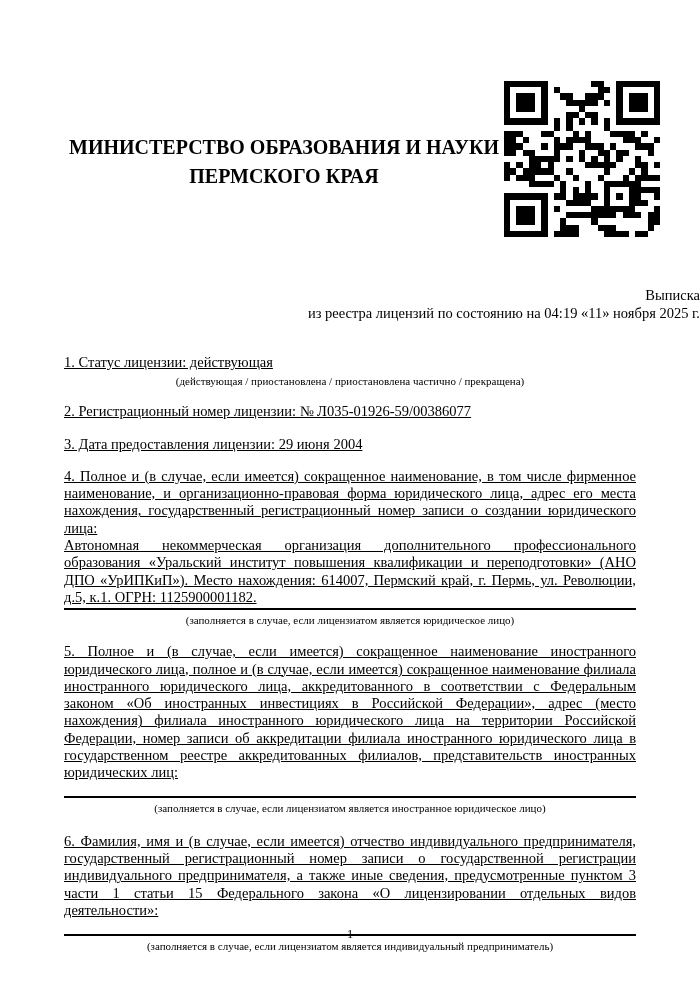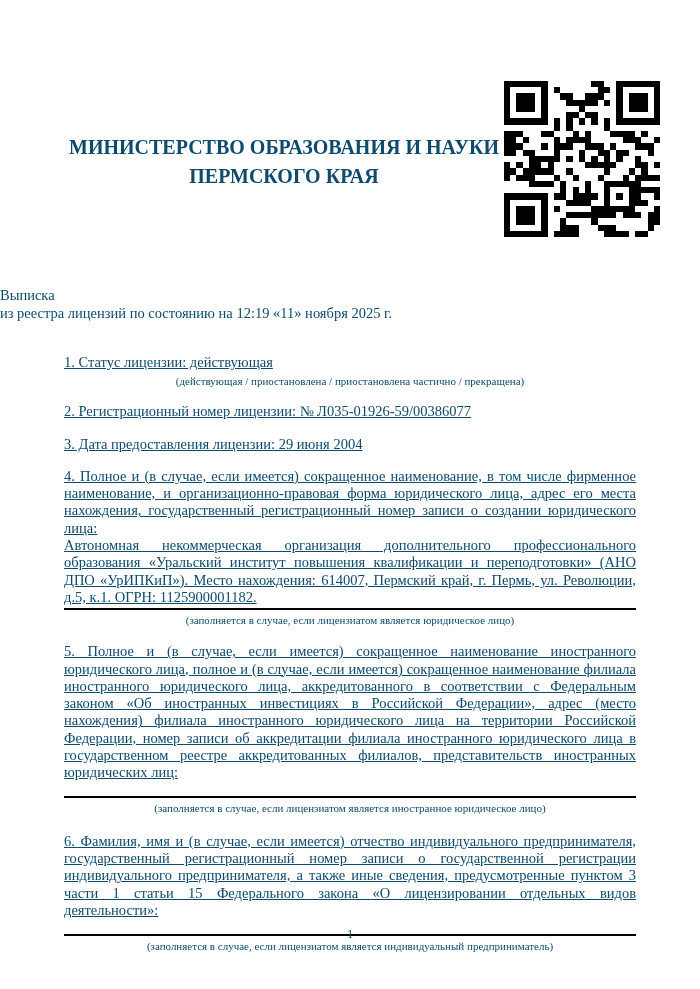--- a/index.html
+++ b/index.html
@@ -2,21 +2,21 @@
 <html><head>
 <meta charset="utf-8">
 <style>
   * { box-sizing: border-box; }
   html, body { margin: 0; padding: 0; background: #ffffff; }
   .page {
     position: relative;
     width: 700px;
     height: 989px;
     background: #ffffff;
-    color: #0c4a6e;
+    color: #000000;
     font-family: "Liberation Serif", "DejaVu Serif", serif;
     overflow: hidden;
   }
   .qr {
     position: absolute;
     top: 81px;
     right: 40px;
     width: 156px;
     height: 156px;
   }
@@ -31,21 +31,21 @@
     line-height: 29px;
     white-space: nowrap;
   }
   .header-caption {
     font-size: 11.5px;
     line-height: 13px;
     margin-top: 3px;
   }
   .doc-title {
     margin-top: 96px;
-    text-align: left;
+    text-align: right;
     font-size: 14.5px;
     line-height: 17.5px;
   }
   .content { margin: 0 64px; }
   .body-text {
     font-size: 14.5px;
     line-height: 17.3px;
     text-align: justify;
     text-decoration: underline;
   }
@@ -390,21 +390,21 @@
         <rect x="22" y="24" width="1" height="1"></rect>
       </svg></div>
 
   <div class="header-text">
     <div class="ministry-line">МИНИСТЕРСТВО ОБРАЗОВАНИЯ И НАУКИ</div>
     <div class="ministry-line">ПЕРМСКОГО КРАЯ</div>
   </div>
 
   <div class="doc-title">
     <div>Выписка</div>
-    <div>из реестра лицензий по состоянию на 12:19 «11» ноября 2025 г.</div>
+    <div>из реестра лицензий по состоянию на 04:19 «11» ноября 2025 г.</div>
   </div>
 
   <div class="content">
 
     <div class="item-1">
       <div class="body-text">1. Статус лицензии: действующая</div>
       <div class="note">(действующая / приостановлена / приостановлена частично / прекращена)</div>
     </div>
 
     <div class="item-2">

